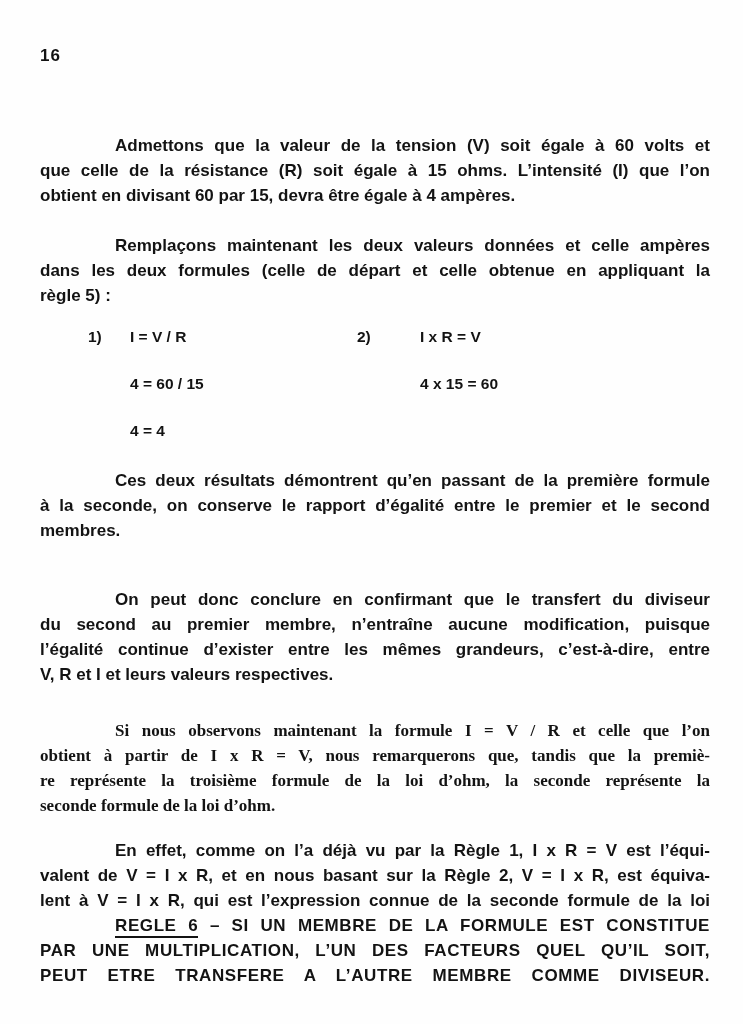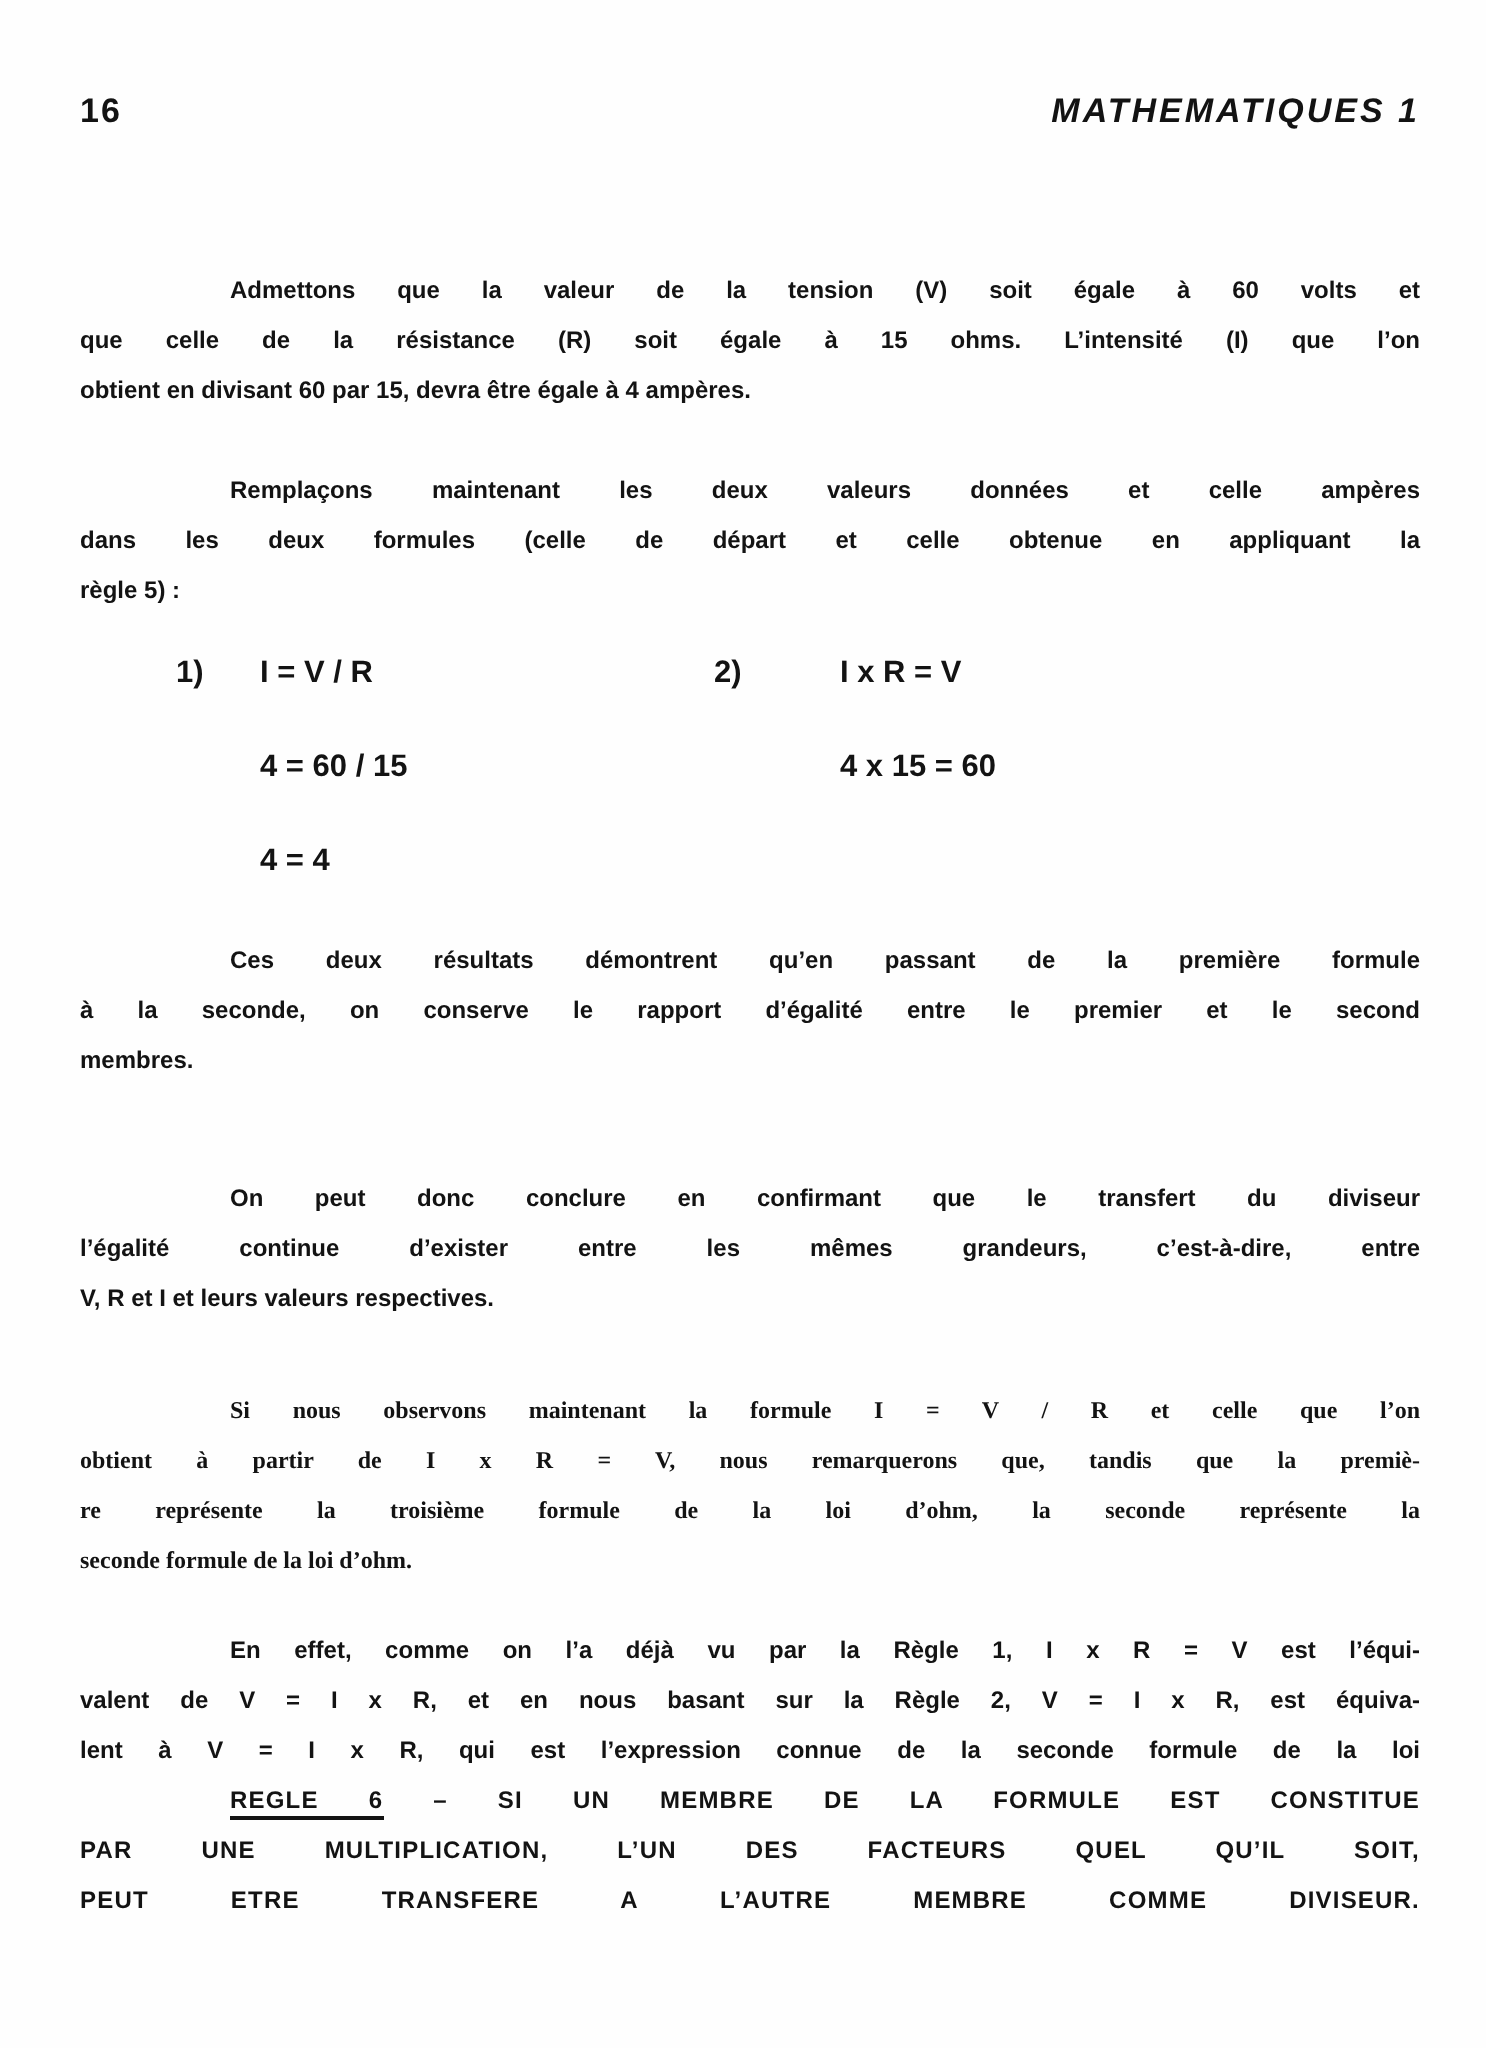--- a/index.html
+++ b/index.html
@@ -28,21 +28,21 @@
   }
   .pagenum {
     font-style: normal;
     letter-spacing: 1px;
   }
   .booktitle {
     font-style: italic;
     letter-spacing: 1.5px;
   }
   .para {
-    font-size: 12px;
+    font-size: 17px;
     line-height: 25px;
     margin: 25px 0 0 0;
   }
   .para.p1 { margin-top: 67px; }
   .para.p4 { margin-top: 44px; }
   .para.p5 { margin-top: 31px; font-family: Liberation Serif, serif; }
   .para.p6 { margin-top: 20px; }
   .para.rule { margin-top: 0; }
   .line {
     text-align: justify;
@@ -74,21 +74,20 @@
   }
   .frow:last-child { margin-bottom: 0; }
 </style>
 </head>
 <body>
 
 <div class="page">
 
   <div class="header">
     <span class="pagenum">16</span>
-    <span class="booktitle">MATHEMATIQUES 1</span>
   </div>
 
   <div class="para p1">
     <div class="line first">Admettons que la valeur de la tension (V) soit égale à 60 volts et</div>
     <div class="line">que celle de la résistance (R) soit égale à 15 ohms. L’intensité (I) que l’on</div>
     <div class="line last">obtient en divisant 60 par 15, devra être égale à 4 ampères.</div>
   </div>
 
   <div class="para">
     <div class="line first">Remplaçons maintenant les deux valeurs données et celle ampères</div>
@@ -117,20 +116,21 @@
   </div>
 
   <div class="para">
     <div class="line first">Ces deux résultats démontrent qu’en passant de la première formule</div>
     <div class="line">à la seconde, on conserve le rapport d’égalité entre le premier et le second</div>
     <div class="line last">membres.</div>
   </div>
 
   <div class="para p4">
     <div class="line first">On peut donc conclure en confirmant que le transfert du diviseur</div>
+    <div class="line">du second au premier membre, n’entraîne aucune modification, puisque</div>
     <div class="line">l’égalité continue d’exister entre les mêmes grandeurs, c’est-à-dire, entre</div>
     <div class="line last">V, R et I et leurs valeurs respectives.</div>
   </div>
 
   <div class="para p5">
     <div class="line first">Si nous observons maintenant la formule I = V / R et celle que l’on</div>
     <div class="line">obtient à partir de I x R = V, nous remarquerons que, tandis que la premiè-</div>
     <div class="line">re représente la troisième formule de la loi d’ohm, la seconde représente la</div>
     <div class="line last">seconde formule de la loi d’ohm.</div>
   </div>

